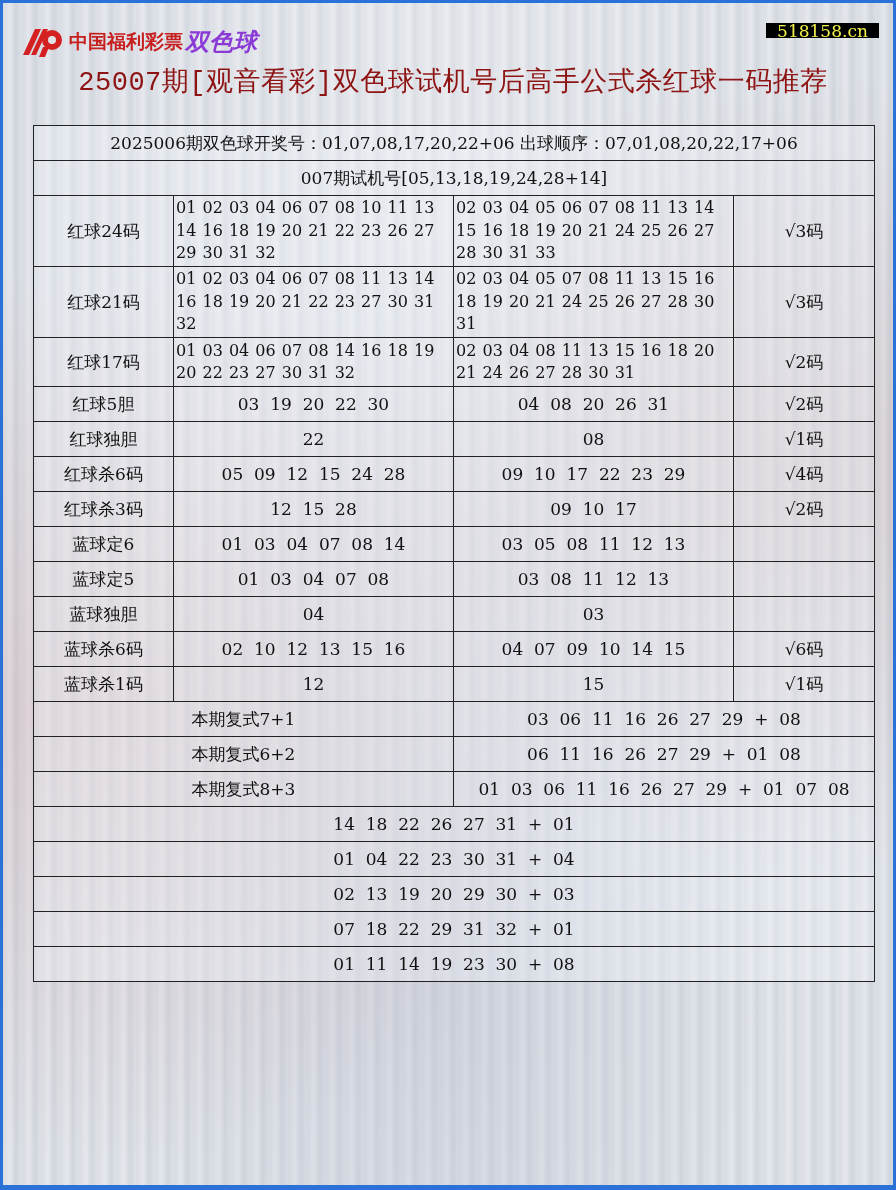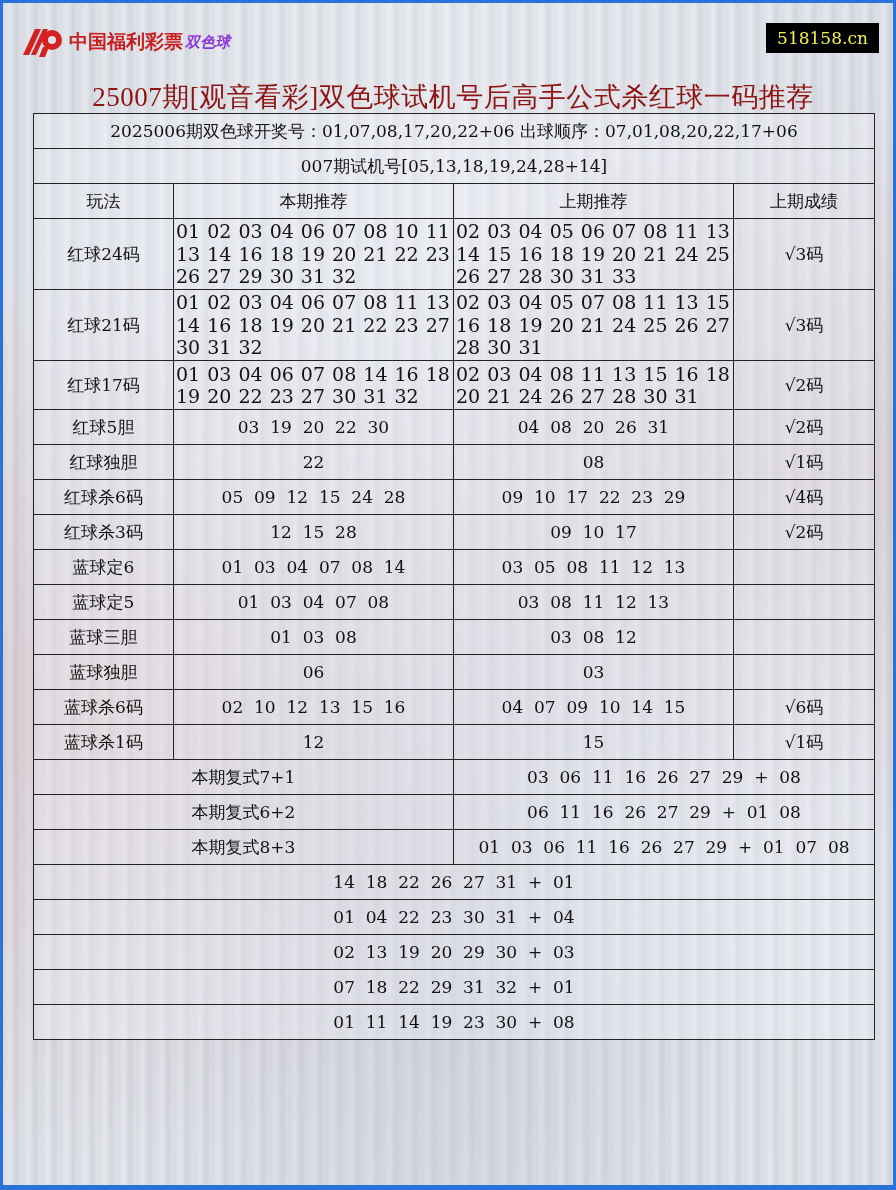--- a/index.html
+++ b/index.html
@@ -31,46 +31,46 @@
   }
   .logo-mark {
     width: 44px; height: 34px; position: relative; margin-right: 4px;
   }
   .logo-text {
     font-family: "DejaVu Sans", sans-serif; font-weight: bold;
     font-size: 19px; color: #c71e1e; letter-spacing: 0px;
   }
   .logo-text2 {
     font-family: Liberation Mono, monospace; font-weight: bold; font-style: italic;
-    font-size: 15px; color: #8b3ad6; margin-left: 2px;
+    font-size: 24px; color: #8b3ad6; margin-left: 2px;
   }
   .site-badge {
-    position: absolute; left: 763px; top: 20px; width: 113px; height: 30px;
+    position: absolute; left: 763px; top: 20px; width: 113px; height: 15px;
     background: #000; color: #f2f24a;
     font-family: "DejaVu Serif", serif; font-size: 17px;
     display: flex; align-items: center; justify-content: center;
   }
   .title {
-    position: absolute; left: 30px; top: 76px; width: 840px;
+    position: absolute; left: 30px; top: 60px; width: 840px;
     font-size: 27px; color: #8e1414; text-align: center;
-    font-family: Liberation Serif, serif;
+    font-family: Liberation Mono, monospace;
     letter-spacing: 0.5px; white-space: nowrap;
   }
   table.main {
-    position: absolute; left: 30px; top: 110px; width: 841px;
+    position: absolute; left: 30px; top: 122px; width: 841px;
     border-collapse: collapse; table-layout: fixed;
     font-family: "DejaVu Serif", "Liberation Serif", serif;
     font-size: 17px; color: #111;
   }
   table.main td {
     border: 1px solid #222; padding: 0; text-align: center;
     height: 34px; line-height: 22px; background: rgba(240,243,248,0.35);
   }
   table.main td.nums {
-    text-align: left; font-size: 19px; line-height: 22.5px; padding: 1px 2px;
+    text-align: left; font-size: 16px; line-height: 22.5px; padding: 1px 2px;
     word-spacing: 1px; white-space: normal;
   }
   table.main td.tall3 { height: 68px; }
   table.main td.tall2 { height: 46px; }
 </style>
 </head>
 <body>
 
 <div class="frame">
   <div class="bgshade"></div>
@@ -100,26 +100,20 @@
       <col style="width:280px">
       <col style="width:141px">
     </colgroup>
     <tbody>
       <tr>
         <td colspan="4">2025006期双色球开奖号：01,07,08,17,20,22+06 出球顺序：07,01,08,20,22,17+06</td>
       </tr>
       <tr>
         <td colspan="4">007期试机号[05,13,18,19,24,28+14]</td>
       </tr>
-      <tr>
-        <td>玩法</td>
-        <td>本期推荐</td>
-        <td>上期推荐</td>
-        <td>上期成绩</td>
-      </tr>
 
       <tr>
         <td class="tall3">红球24码</td>
         <td class="nums tall3">01 02 03 04 06 07 08 10 11 13 14 16 18 19 20 21 22 23 26 27 29 30 31 32</td>
         <td class="nums tall3">02 03 04 05 06 07 08 11 13 14 15 16 18 19 20 21 24 25 26 27 28 30 31 33</td>
         <td class="tall3">√3码</td>
       </tr>
       <tr>
         <td class="tall3">红球21码</td>
         <td class="nums tall3">01 02 03 04 06 07 08 11 13 14 16 18 19 20 21 22 23 27 30 31 32</td>
@@ -162,28 +156,22 @@
         <td style="white-space:pre">03  05  08  11  12  13</td>
         <td></td>
       </tr>
       <tr>
         <td>蓝球定5</td>
         <td style="white-space:pre">01  03  04  07  08</td>
         <td style="white-space:pre">03  08  11  12  13</td>
         <td></td>
       </tr>
       <tr>
-        <td>蓝球三胆</td>
-        <td style="white-space:pre">01  03  08</td>
-        <td style="white-space:pre">03  08  12</td>
-        <td></td>
-      </tr>
-      <tr>
         <td>蓝球独胆</td>
-        <td>06</td>
+        <td>04</td>
         <td>03</td>
         <td></td>
       </tr>
       <tr>
         <td>蓝球杀6码</td>
         <td style="white-space:pre">02  10  12  13  15  16</td>
         <td style="white-space:pre">04  07  09  10  14  15</td>
         <td>√6码</td>
       </tr>
       <tr>

